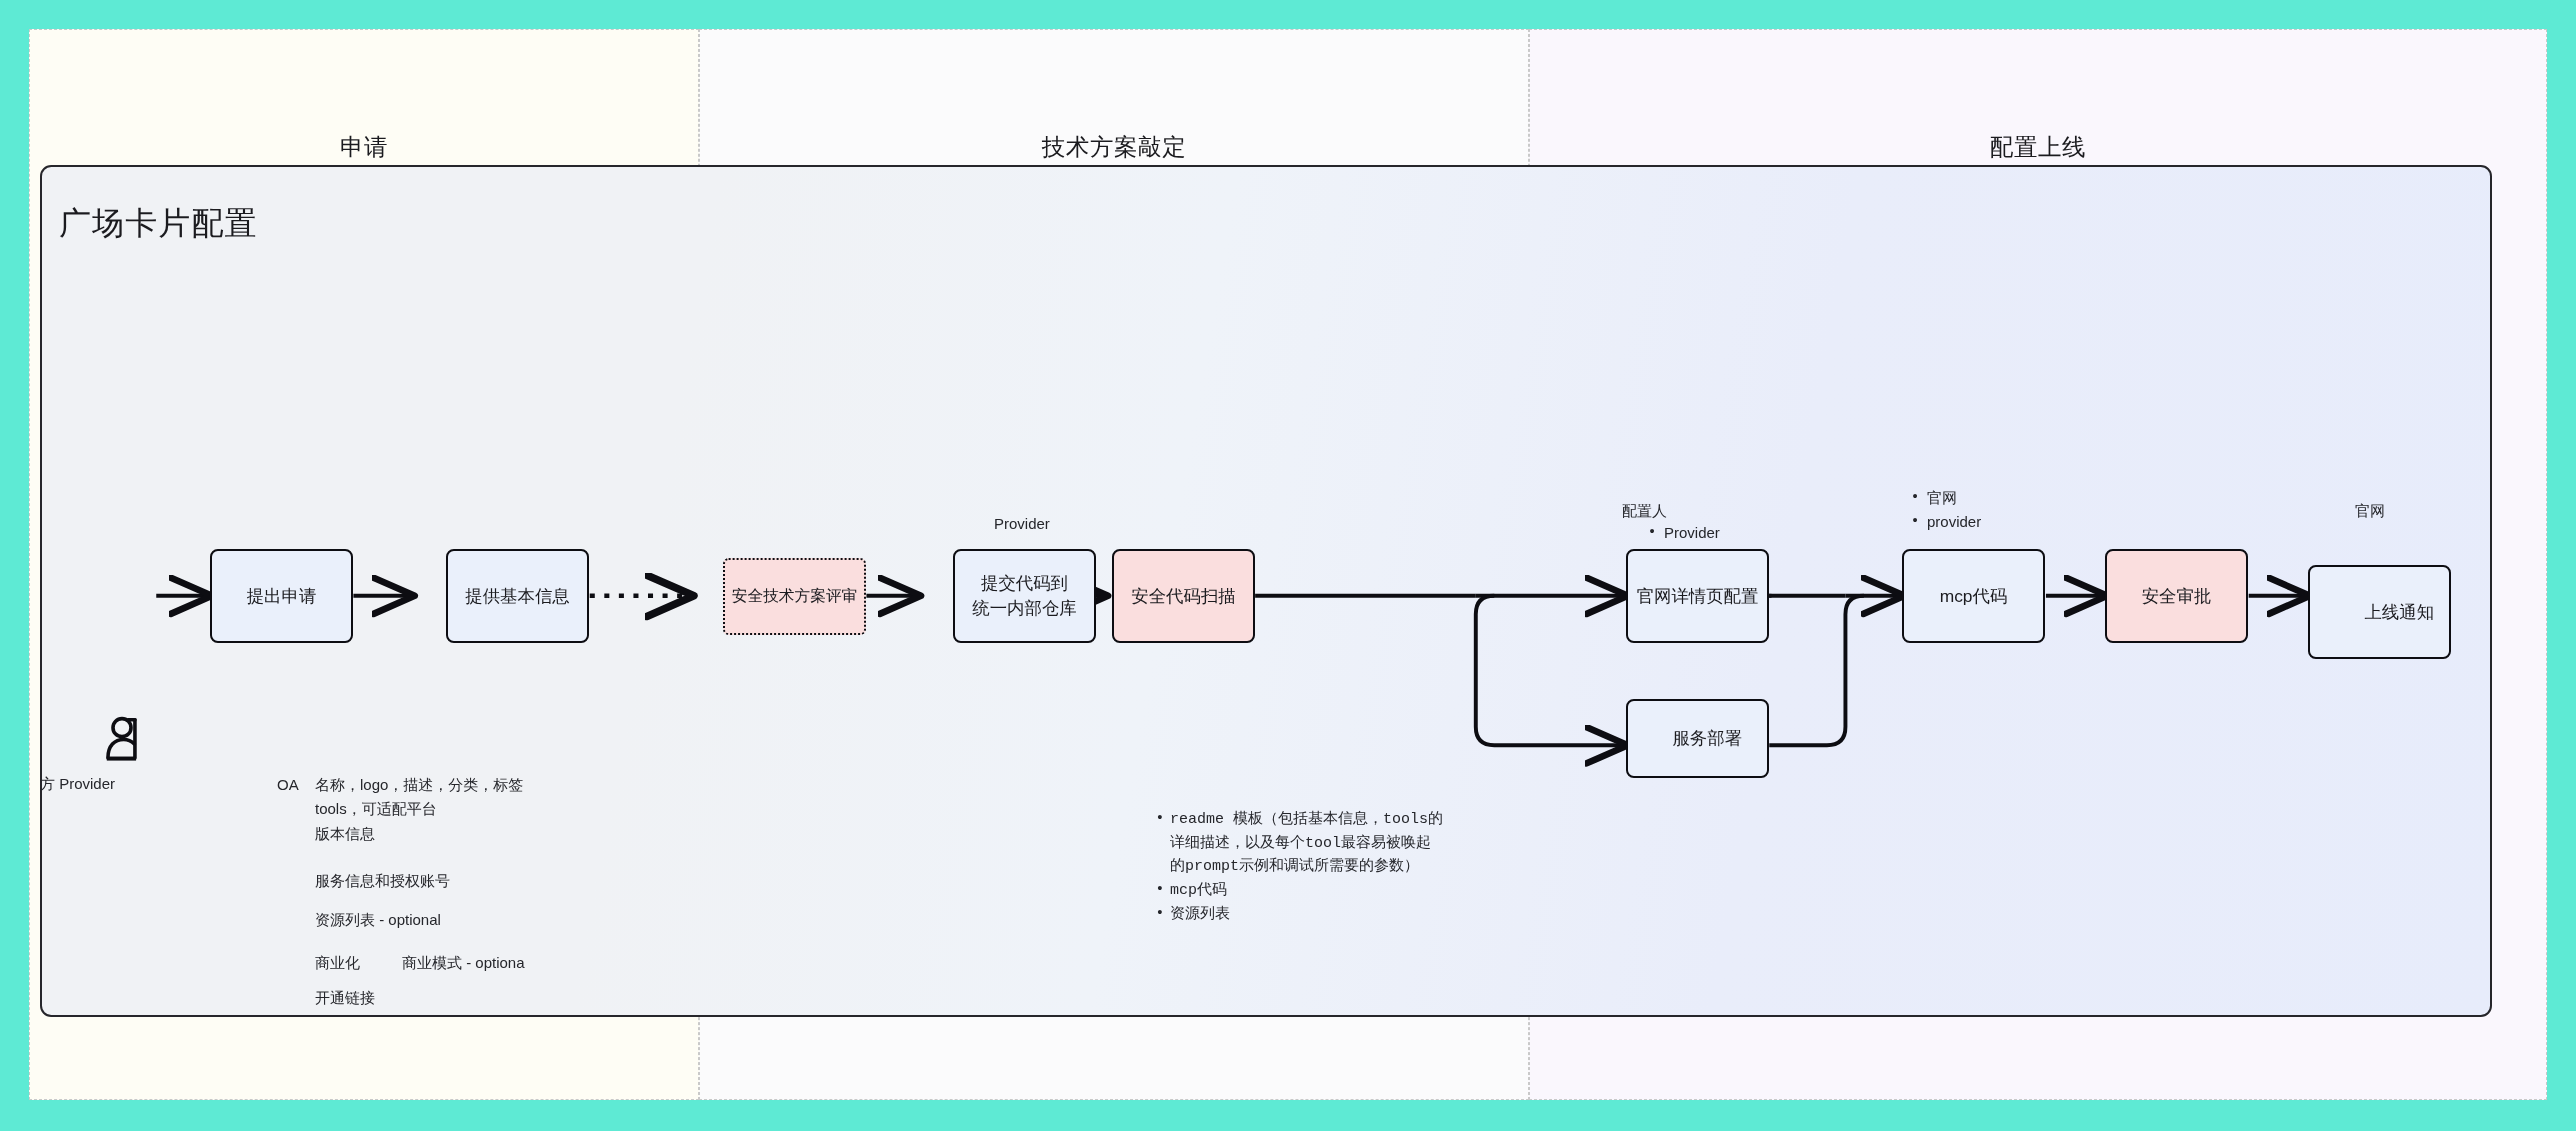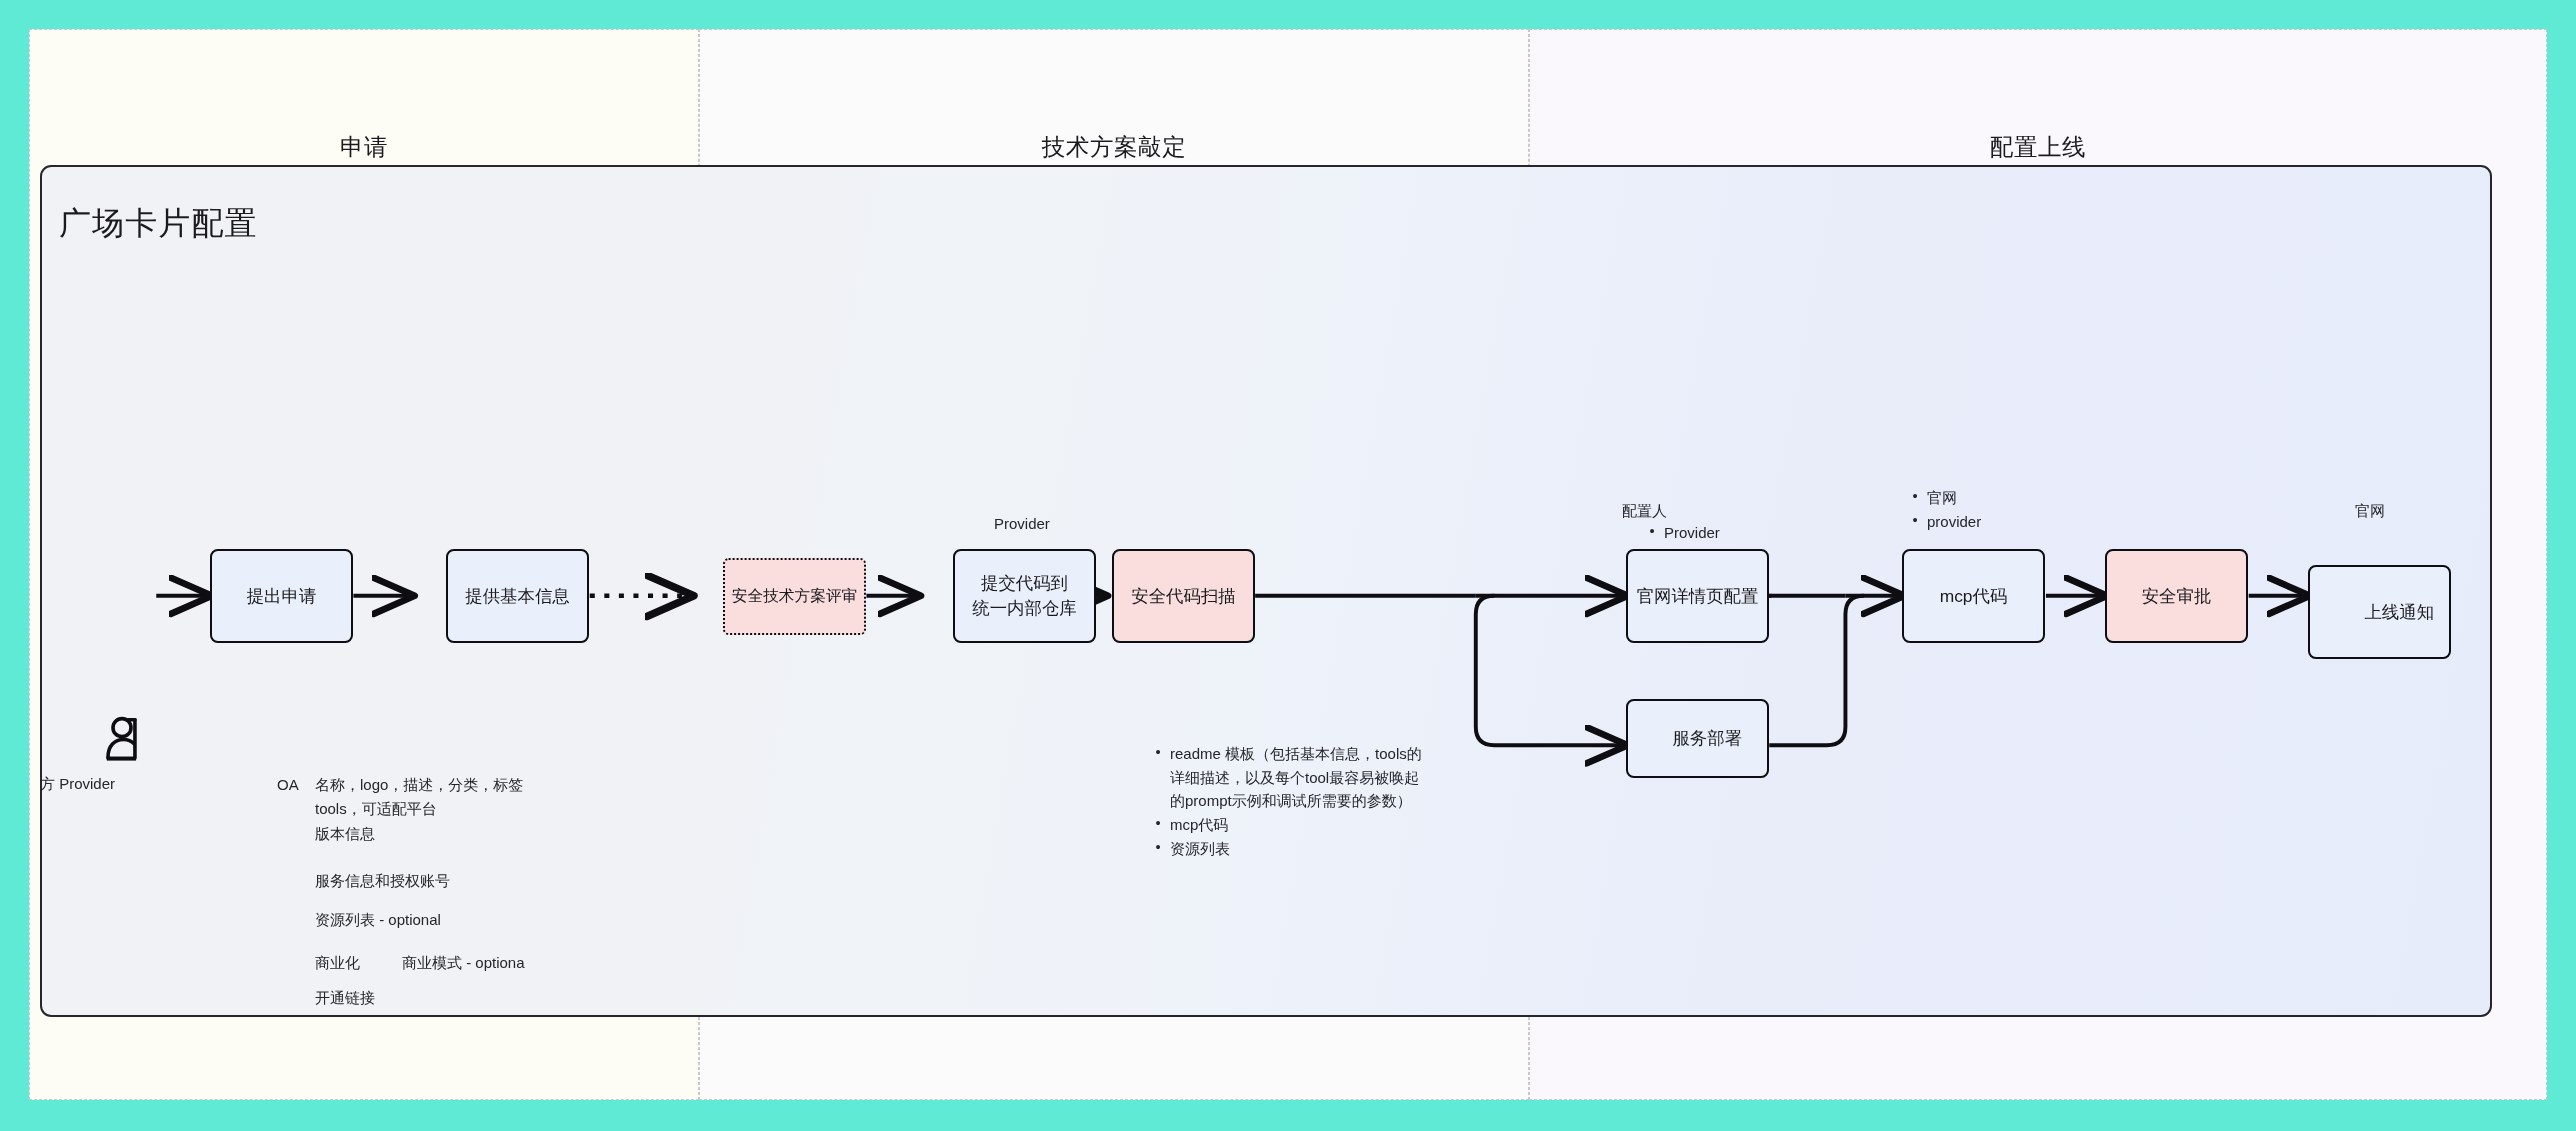--- a/index.html
+++ b/index.html
@@ -239,21 +239,21 @@
     <div class="ann" style="left:273px; top:741px;">资源列表 - optional</div>
 
     <div class="ann" style="left:273px; top:784px;">商业化</div>
 
     <div class="ann" style="left:360px; top:784px;">商业模式 - optiona</div>
 
     <div class="ann" style="left:273px; top:819px;">开通链接</div>
 
     <div class="ann" style="left:952px; top:345px;">Provider</div>
 
-    <ul class="bullets" style="left:1109px; top:575px; width:280px;">
+    <ul class="bullets" style="left:1109px; top:641px; width:280px;font-family:Liberation Mono, monospace;">
       <li style="white-space:pre-line;">readme 模板（包括基本信息，tools的
 详细描述，以及每个tool最容易被唤起
 的prompt示例和调试所需要的参数）</li>
       <li>mcp代码</li>
       <li>资源列表</li>
     </ul>
 
     <div class="ann" style="left:1580px; top:332px;">配置人</div>
 
     <ul class="bullets" style="left:1603px; top:354px;">

